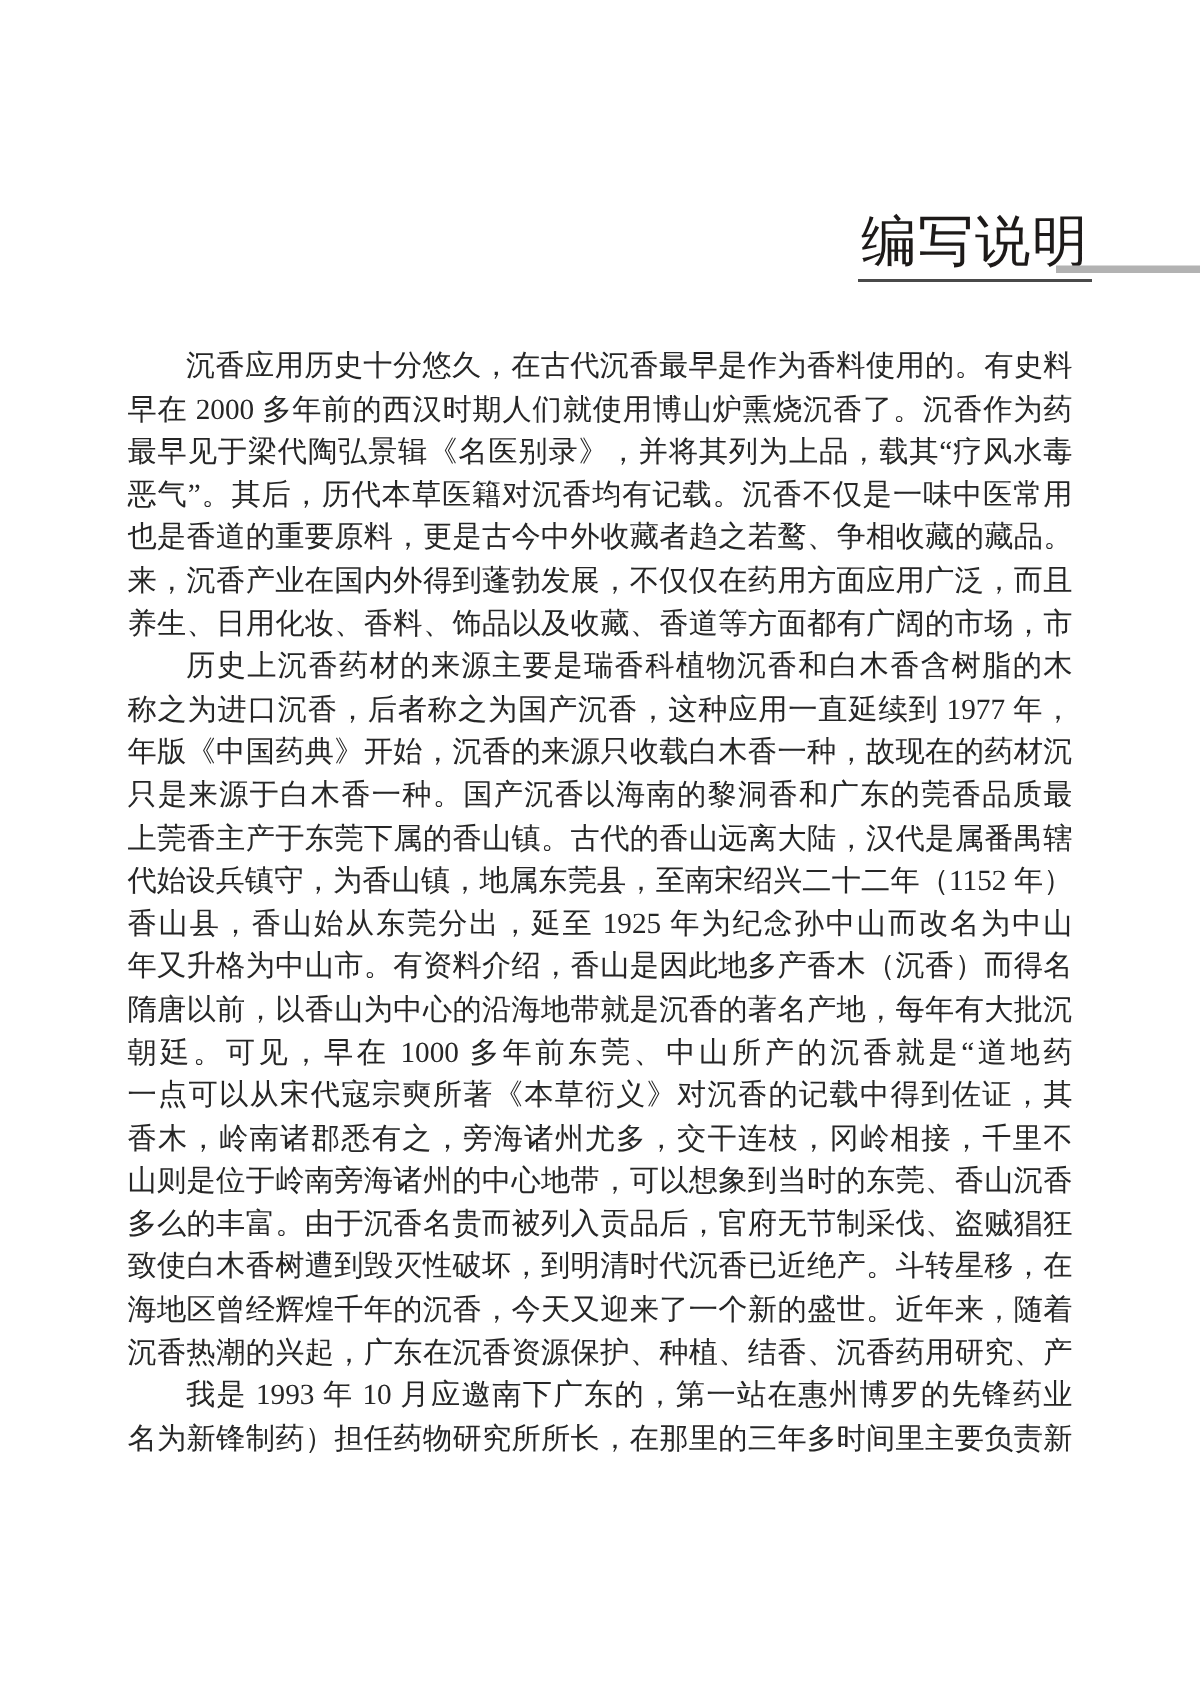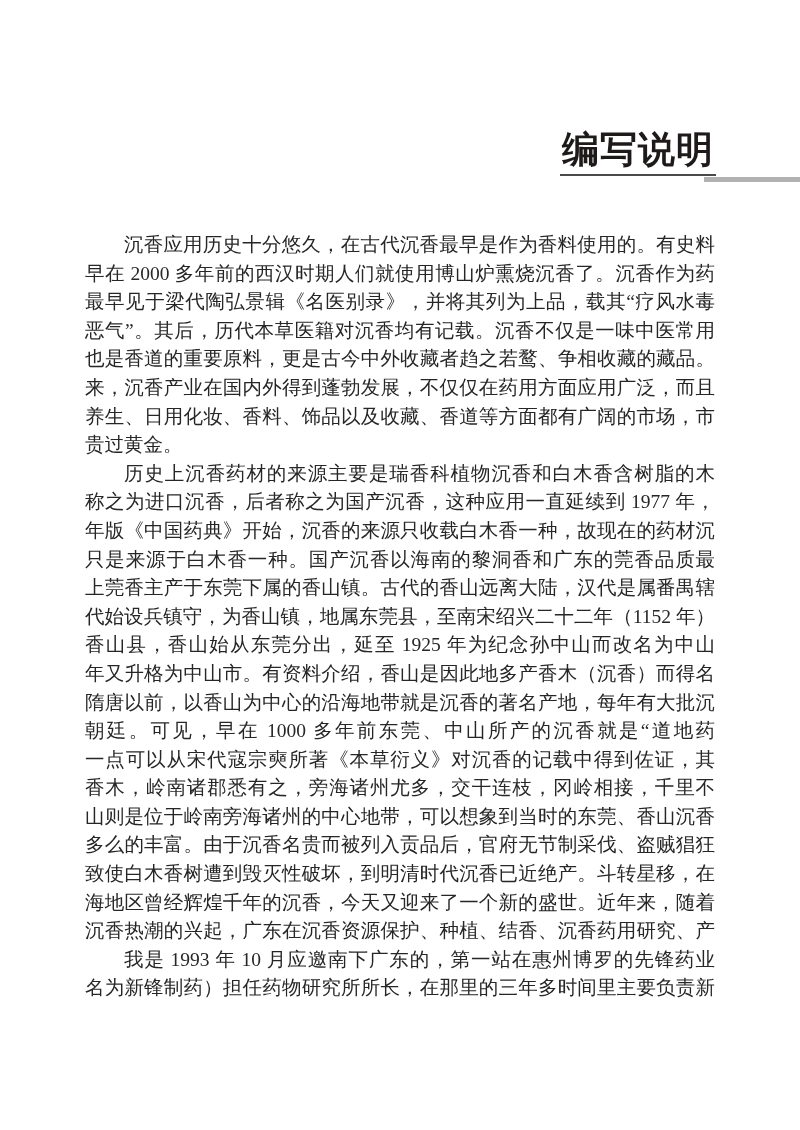--- a/index.html
+++ b/index.html
@@ -12,24 +12,24 @@
     width: 800px;
     height: 1130px;
     background: #ffffff;
     overflow: hidden;
     font-family: "Liberation Serif", "DejaVu Serif", serif;
   }
   .chapter-title {
     position: absolute;
     top: 130px;
     left: 560px;
-    margin: 0;
+    margin: 12px;
     font-size: 37px;
     line-height: 1.1;
-    font-weight: 700;
+    font-weight: 400;
     color: var(--title_text, #1d1a19);
     letter-spacing: 1px;
     border-bottom: 2px solid var(--title_rule_dark, #4a4a4a);
     padding: 0 2px 3px 2px;
     display: inline-block;
     white-space: nowrap;
   }
   .title-rule-bar {
     position: absolute;
     top: 177px;
@@ -70,21 +70,20 @@
   <main class="body-text">
 
     <section class="paragraph">
       <p class="line indent">沉香应用历史十分悠久，在古代沉香最早是作为香料使用的。有史料记载，</p>
       <p class="line">早在 2000 多年前的西汉时期人们就使用博山炉熏烧沉香了。沉香作为药物记载</p>
       <p class="line">最早见于梁代陶弘景辑《名医别录》，并将其列为上品，载其“疗风水毒肿，去</p>
       <p class="line">恶气”。其后，历代本草医籍对沉香均有记载。沉香不仅是一味中医常用药物，</p>
       <p class="line">也是香道的重要原料，更是古今中外收藏者趋之若鹜、争相收藏的藏品。近年</p>
       <p class="line">来，沉香产业在国内外得到蓬勃发展，不仅仅在药用方面应用广泛，而且在保健</p>
       <p class="line">养生、日用化妆、香料、饰品以及收藏、香道等方面都有广阔的市场，市价早已</p>
-      <p class="line pend">贵过黄金。</p>
     </section>
 
     <section class="paragraph">
       <p class="line indent">历史上沉香药材的来源主要是瑞香科植物沉香和白木香含树脂的木材，前者</p>
       <p class="line">称之为进口沉香，后者称之为国产沉香，这种应用一直延续到 1977 年，自 1977</p>
       <p class="line">年版《中国药典》开始，沉香的来源只收载白木香一种，故现在的药材沉香就</p>
       <p class="line">只是来源于白木香一种。国产沉香以海南的黎洞香和广东的莞香品质最好，历史</p>
       <p class="line">上莞香主产于东莞下属的香山镇。古代的香山远离大陆，汉代是属番禺辖地，唐</p>
       <p class="line">代始设兵镇守，为香山镇，地属东莞县，至南宋绍兴二十二年（1152 年）设置</p>
       <p class="line">香山县，香山始从东莞分出，延至 1925 年为纪念孙中山而改名为中山县，1985</p>

